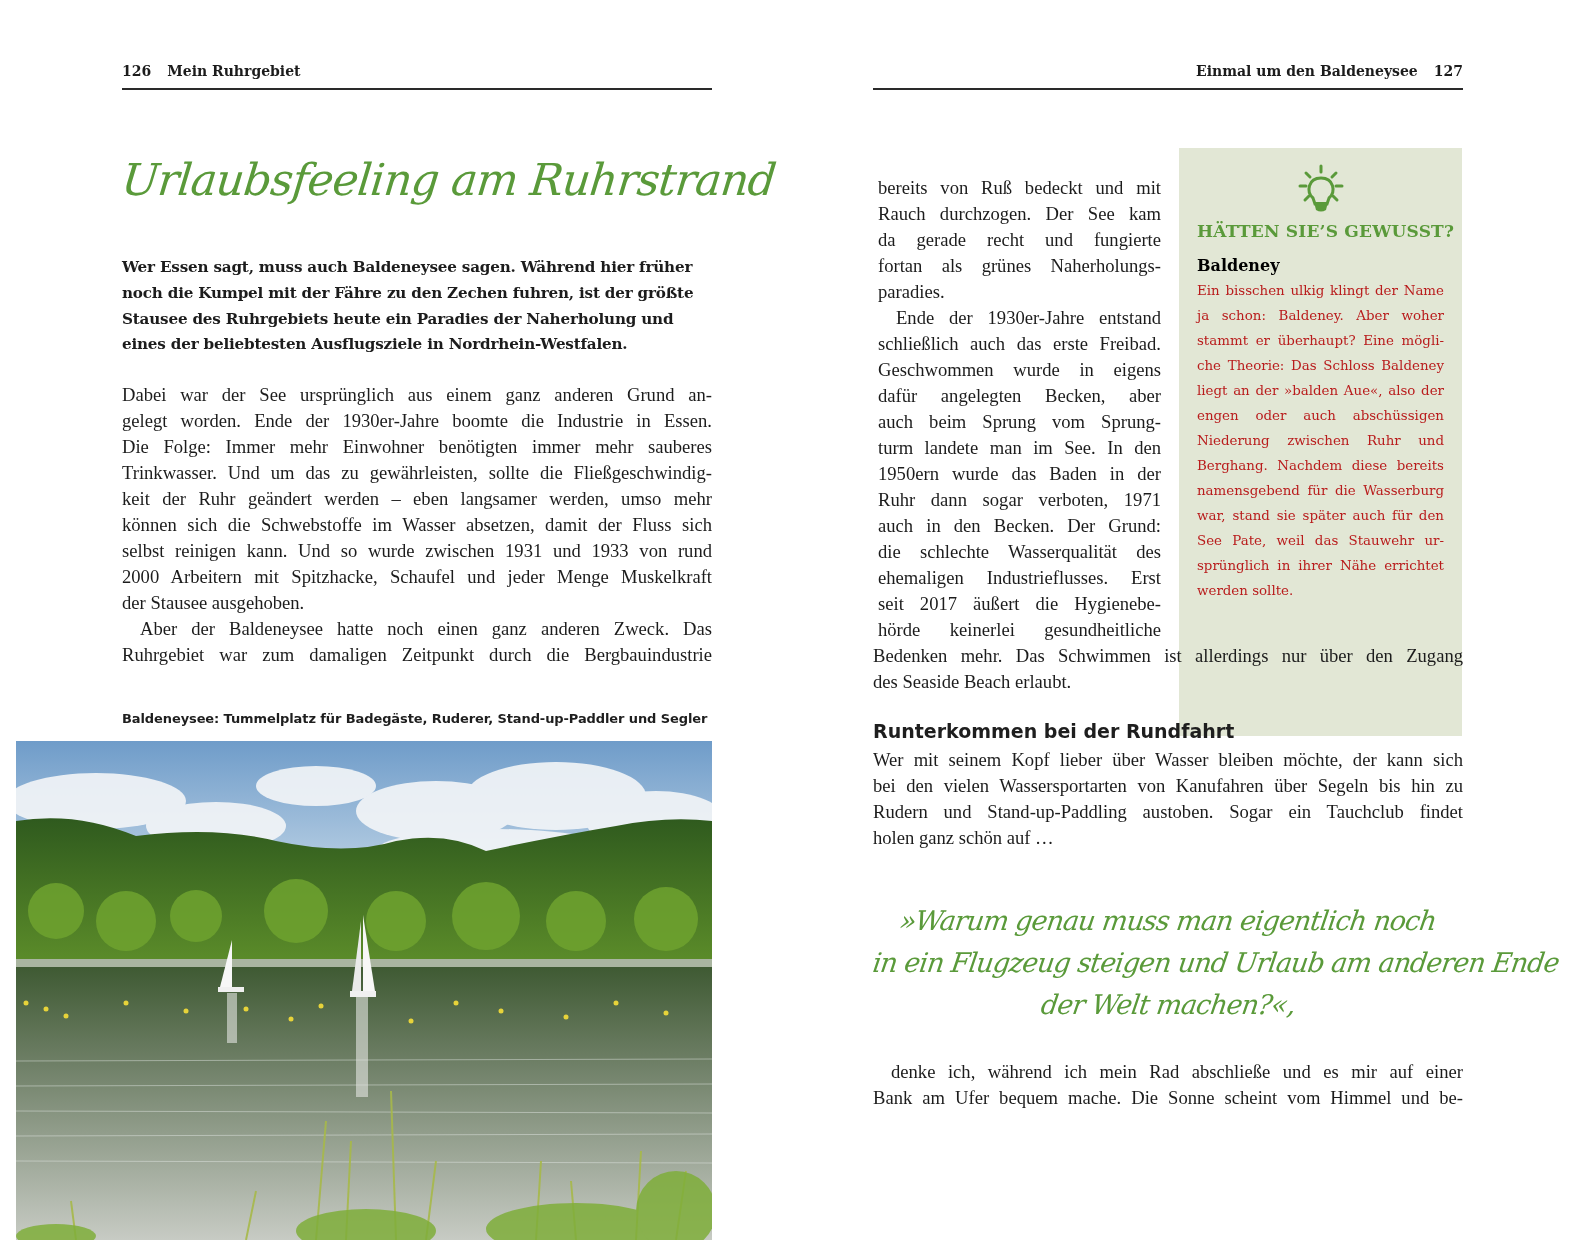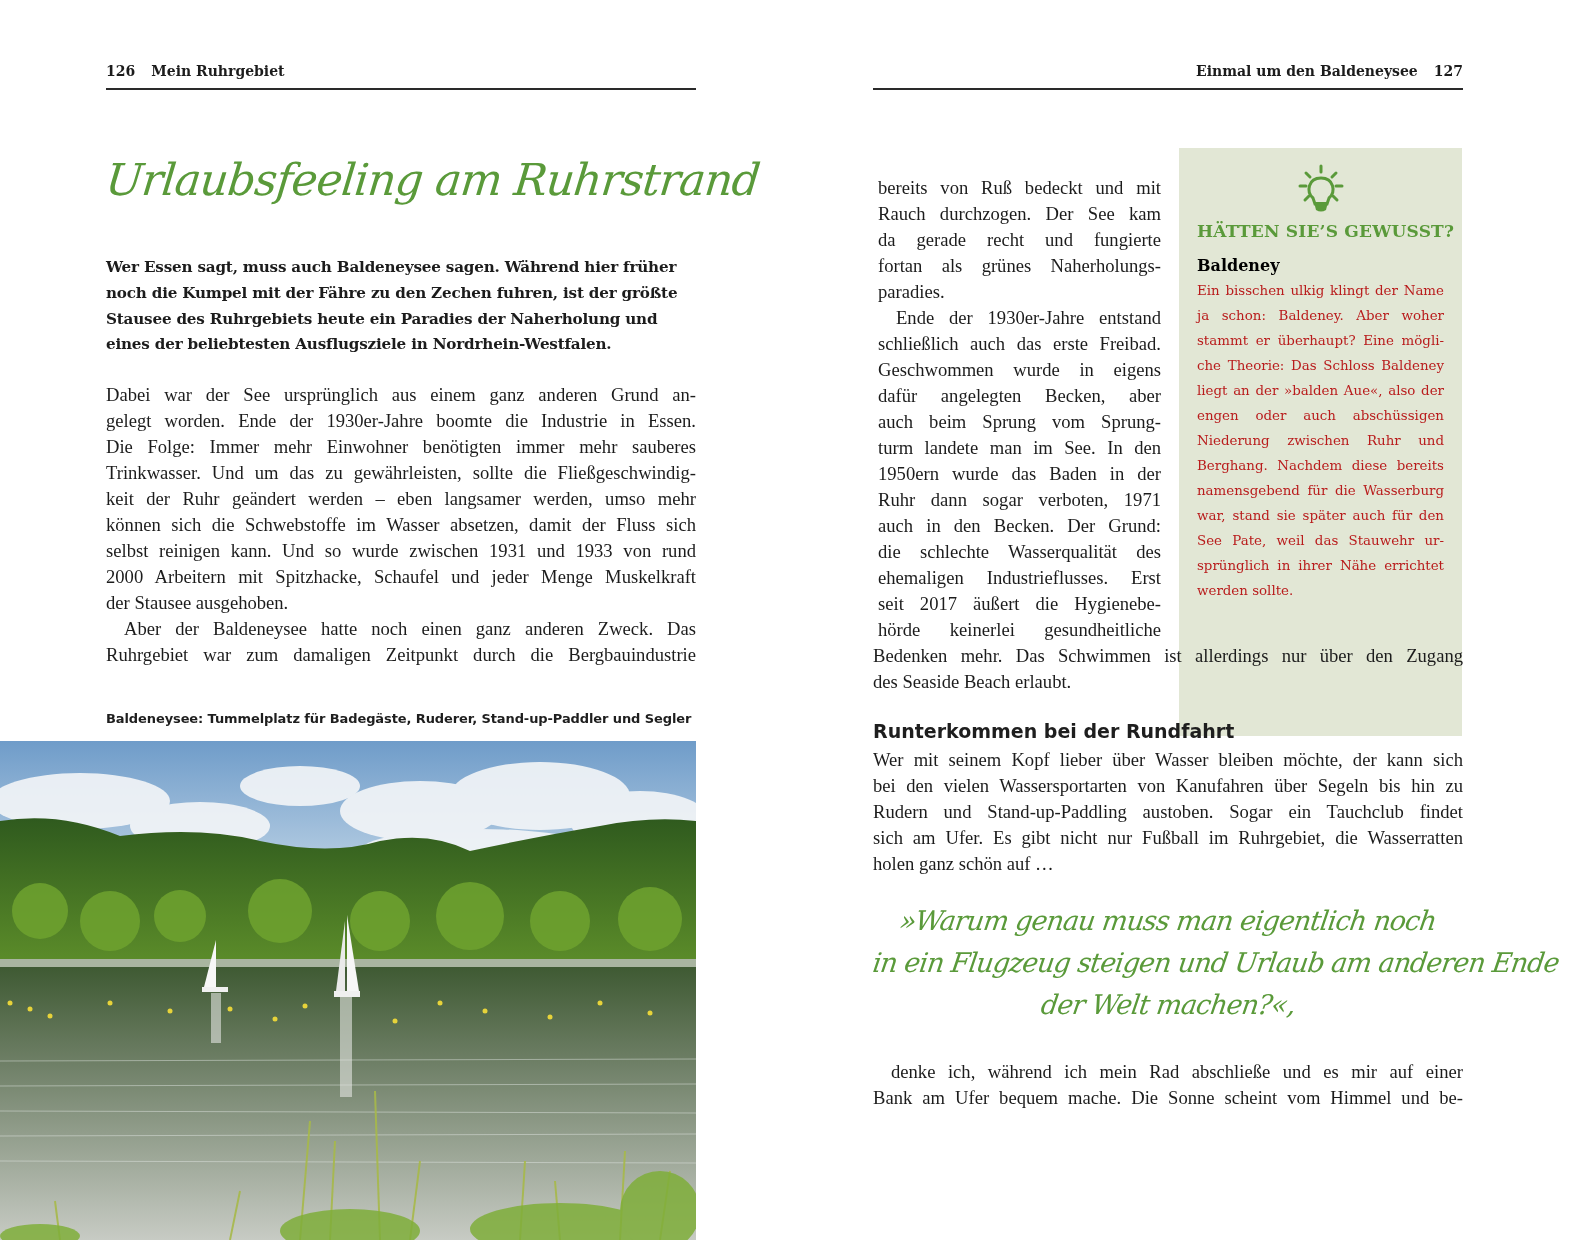--- a/index.html
+++ b/index.html
@@ -2,21 +2,21 @@
 <html><head>
 <meta charset="utf-8">
 <style>
   html, body { margin: 0; padding: 0; }
   body {
     width: 1594px; height: 1240px; position: relative; overflow: hidden;
     background: #ffffff; color: #1c1c1c;
     font-family: "Liberation Serif", "DejaVu Serif", serif;
   }
   .page { position: absolute; top: 0; height: 1240px; }
-  .page-left { left: 0; width: 797px; }
+  .page-left { left: 16px; width: 797px; }
   .page-right { left: 797px; width: 797px; }
 
   .running-head {
     position: absolute; top: 62px; height: 26px;
     border-bottom: 2px solid #2a2a2a;
     font-family: "DejaVu Serif", serif; font-weight: bold; font-size: 14px;
     display: flex; align-items: flex-start; line-height: 18px;
   }
   .running-head.left { left: 106px; width: 590px; }
   .running-head.right { left: 76px; width: 590px; justify-content: flex-end; }
@@ -289,21 +289,20 @@
     <span class="j">Bedenken mehr. Das Schwimmen ist allerdings nur über den Zugang</span>
     <span>des Seaside Beach erlaubt.</span>
   </div>
 
   <div class="subheading">Runterkommen bei der Rundfahrt</div>
 
   <div class="body-lines right-sub-body">
     <span class="j">Wer mit seinem Kopf lieber über Wasser bleiben möchte, der kann sich</span>
     <span class="j">bei den vielen Wassersportarten von Kanufahren über Segeln bis hin zu</span>
     <span class="j">Rudern und Stand-up-Paddling austoben. Sogar ein Tauchclub findet</span>
-    <span class="j">sich am Ufer. Es gibt nicht nur Fußball im Ruhrgebiet, die Wasserratten</span>
     <span>holen ganz schön auf …</span>
   </div>
 
   <div class="quote script">
     <span>»Warum genau muss man eigentlich noch</span>
     <span>in ein Flugzeug steigen und Urlaub am anderen Ende</span>
     <span>der Welt machen?«,</span>
   </div>
 
   <div class="body-lines right-end">

